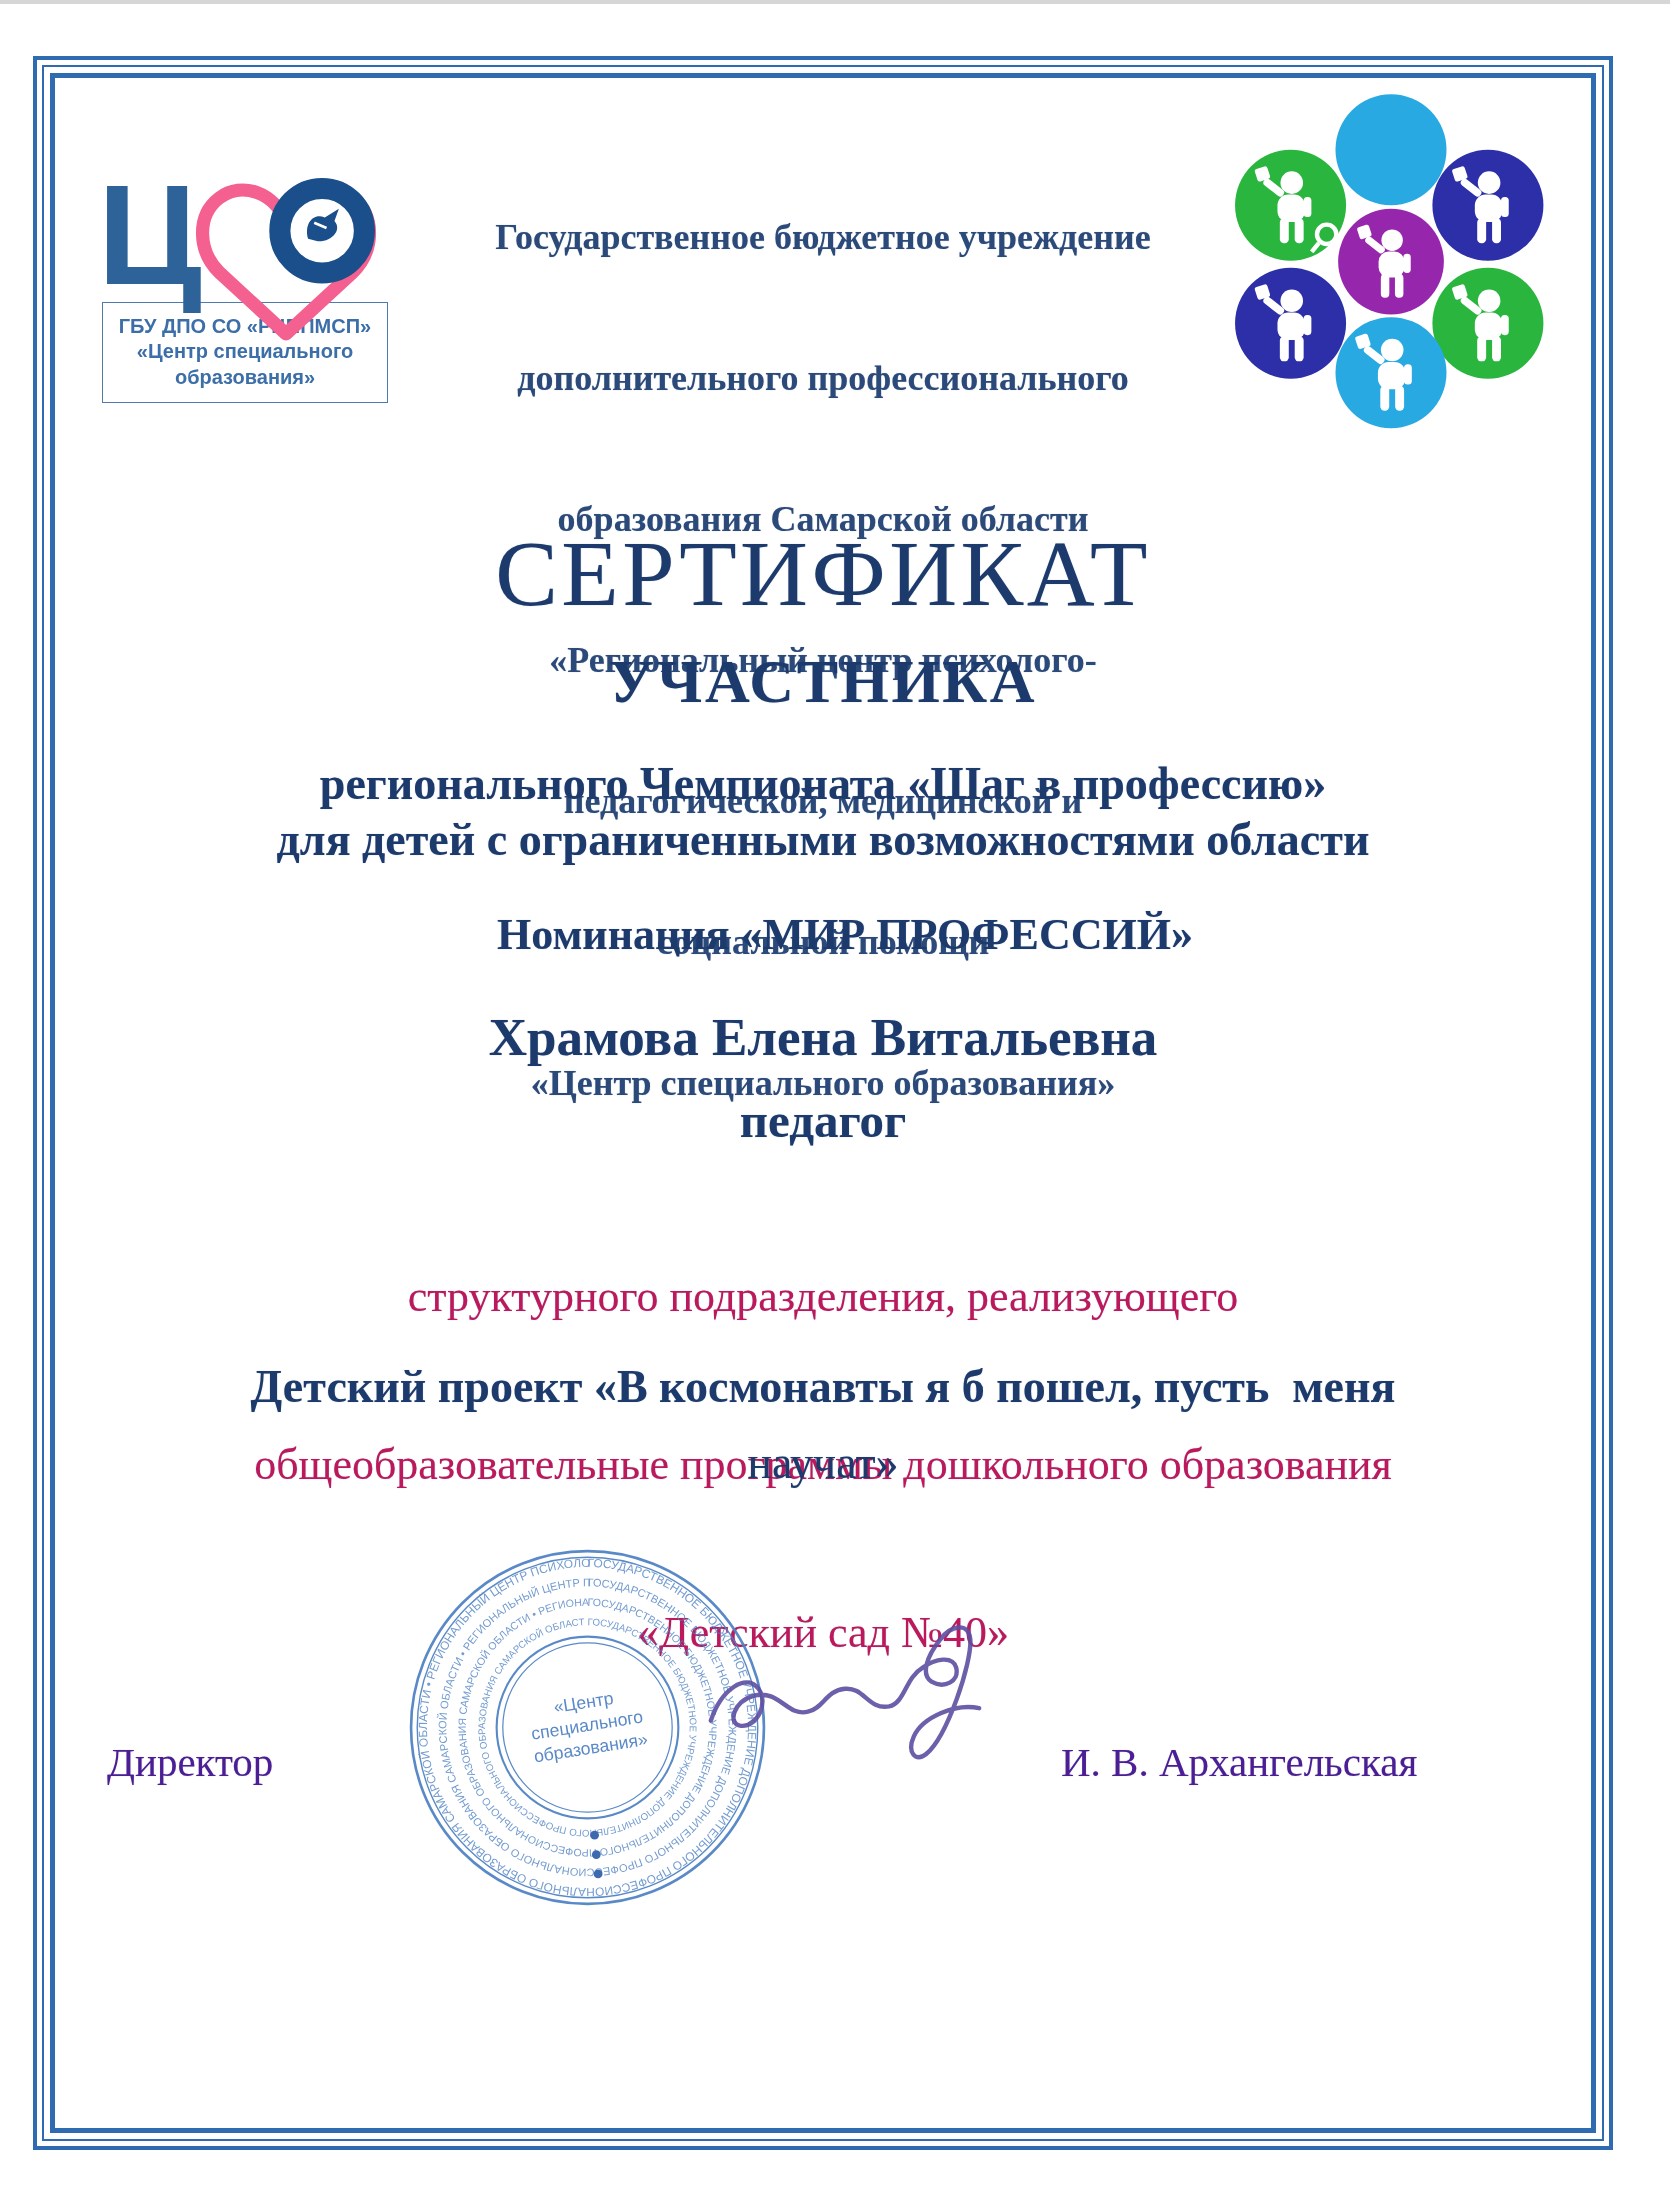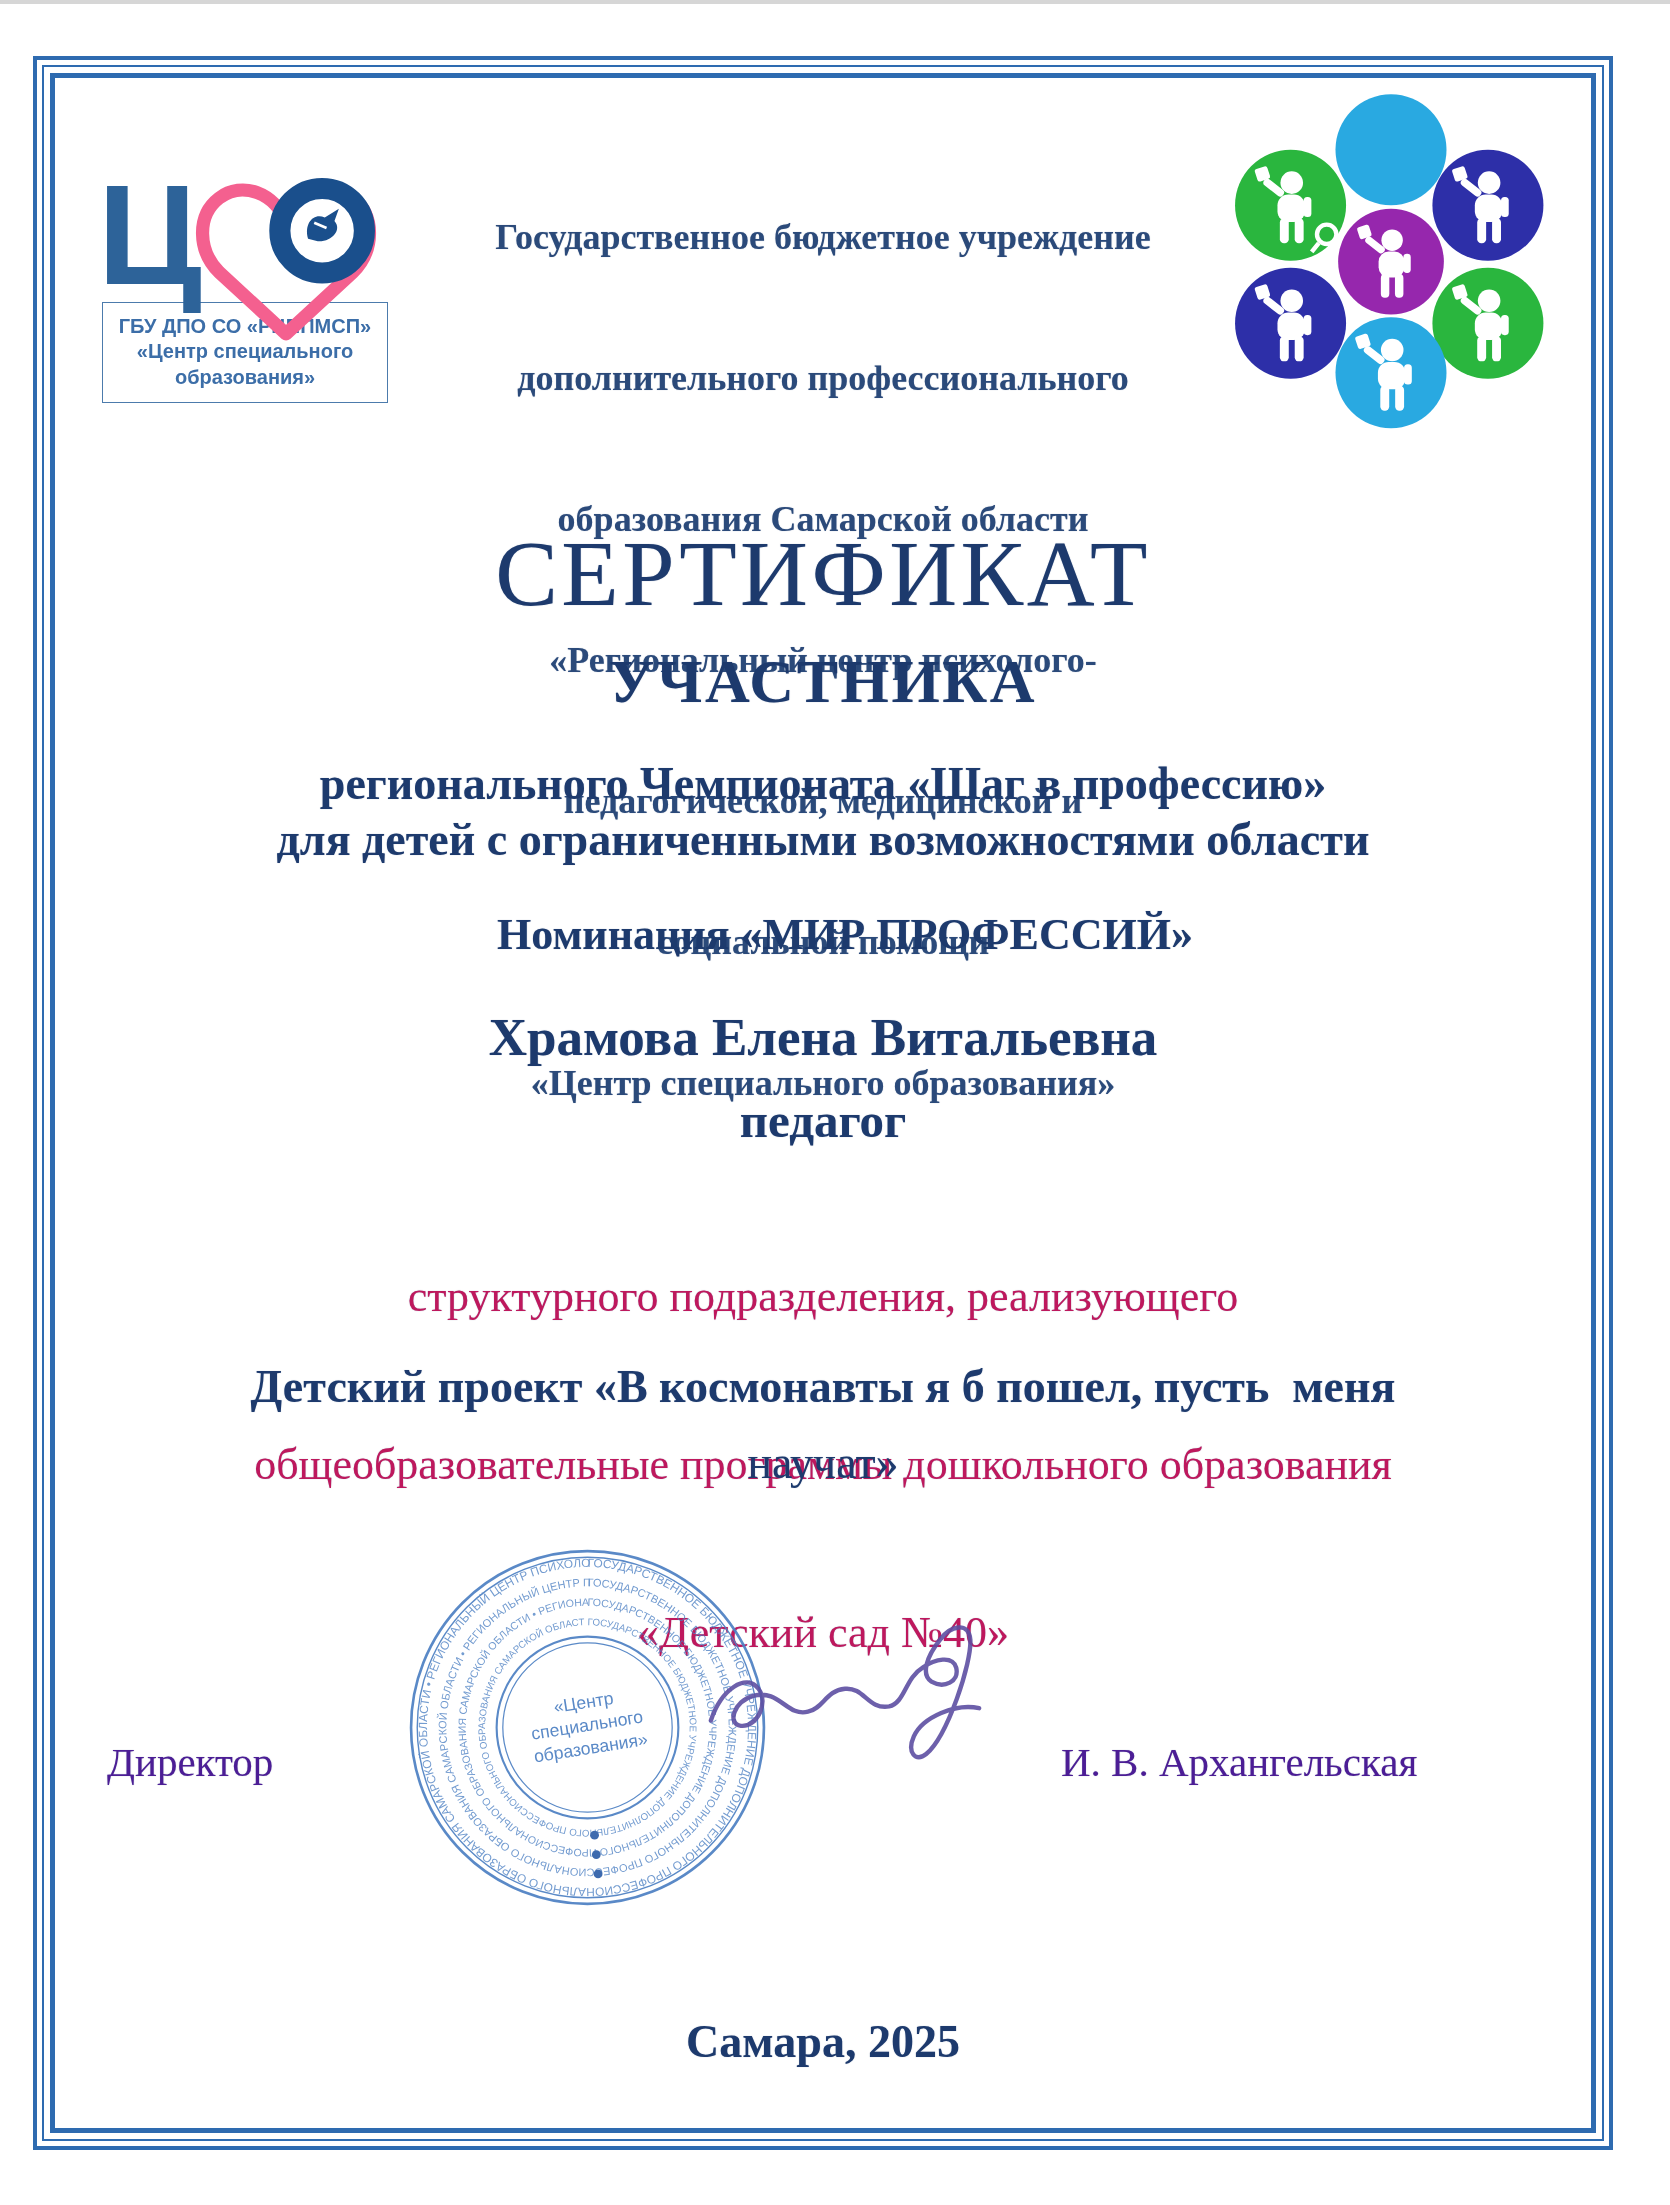--- a/index.html
+++ b/index.html
@@ -187,15 +187,14 @@
     </g>
   </svg>
 
   <svg class="signature" width="300" height="181" viewBox="0 0 340 205">
     <path d="M 18 132 C 30 96, 58 78, 72 96 C 84 112, 70 140, 52 138 C 36 136, 44 110, 66 104 C 96 96, 104 128, 128 122 C 146 118, 148 98, 170 96 C 192 94, 196 120, 220 116 C 238 112, 238 84, 258 72 C 272 62, 292 58, 296 72 C 300 88, 282 96, 268 88 C 256 80, 262 60, 278 40 C 290 24, 310 20, 312 40 C 314 66, 286 150, 262 170 C 250 180, 240 168, 248 150 C 258 128, 296 112, 322 118" fill="none" stroke="#5d4fa2" stroke-width="5" stroke-linecap="round" opacity="0.9"></path>
   </svg>
 
   <div class="director-label">Директор</div>
   <div class="signer-name">И. В. Архангельская</div>
 
-  <div class="cline city-year">Самара, 2025</div>
 </div>
 
 
 </body></html>

